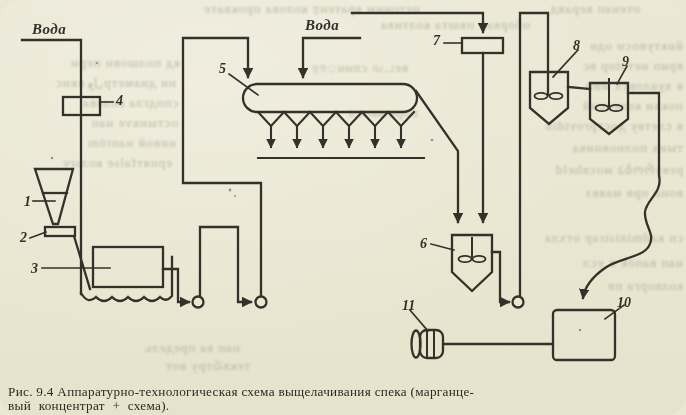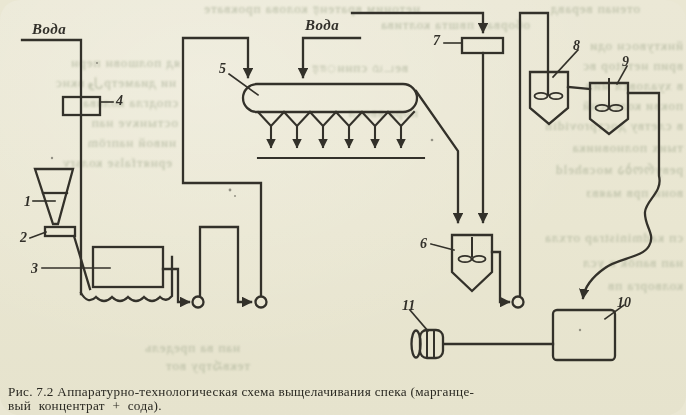--- a/index.html
+++ b/index.html
@@ -209,15 +209,15 @@
     <text x="116" y="105" class="num">4</text>
     <text x="219" y="73" class="num">5</text>
     <text x="420" y="248" class="num">6</text>
     <text x="433" y="45" class="num">7</text>
     <text x="573" y="50" class="num">8</text>
     <text x="622" y="66" class="num">9</text>
     <text x="617" y="307" class="num">10</text>
     <text x="402" y="310" class="num">11</text>
   </svg>
 
-  <div class="caption" id="cap1">Рис. 7.2 Аппаратурно-технологическая схема выщелачивания спека (марганце-</div>
-  <div class="caption" id="cap2">вый концентрат + сода).</div>
+  <div class="caption" id="cap1">Рис. 9.4 Аппаратурно-технологическая схема выщелачивания спека (марганце-</div>
+  <div class="caption" id="cap2">вый концентрат + схема).</div>
 </div>
 
 </body></html>

